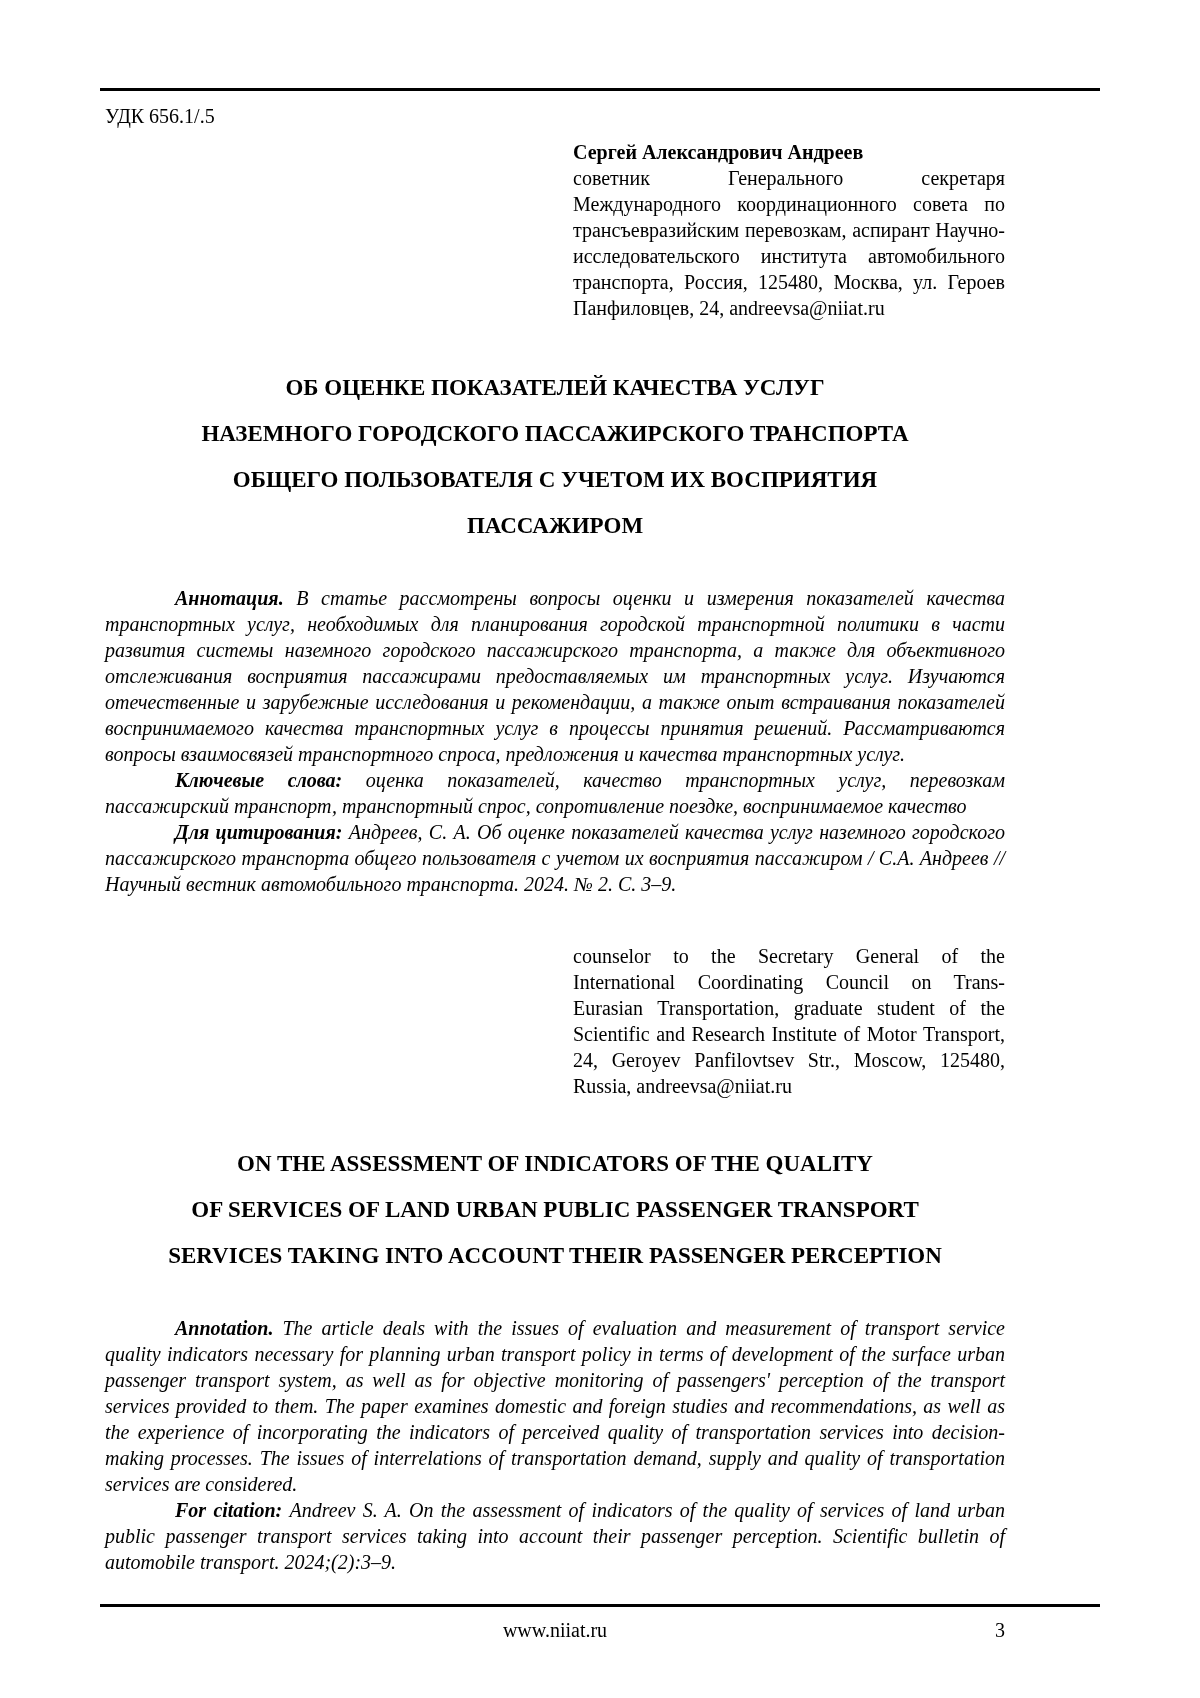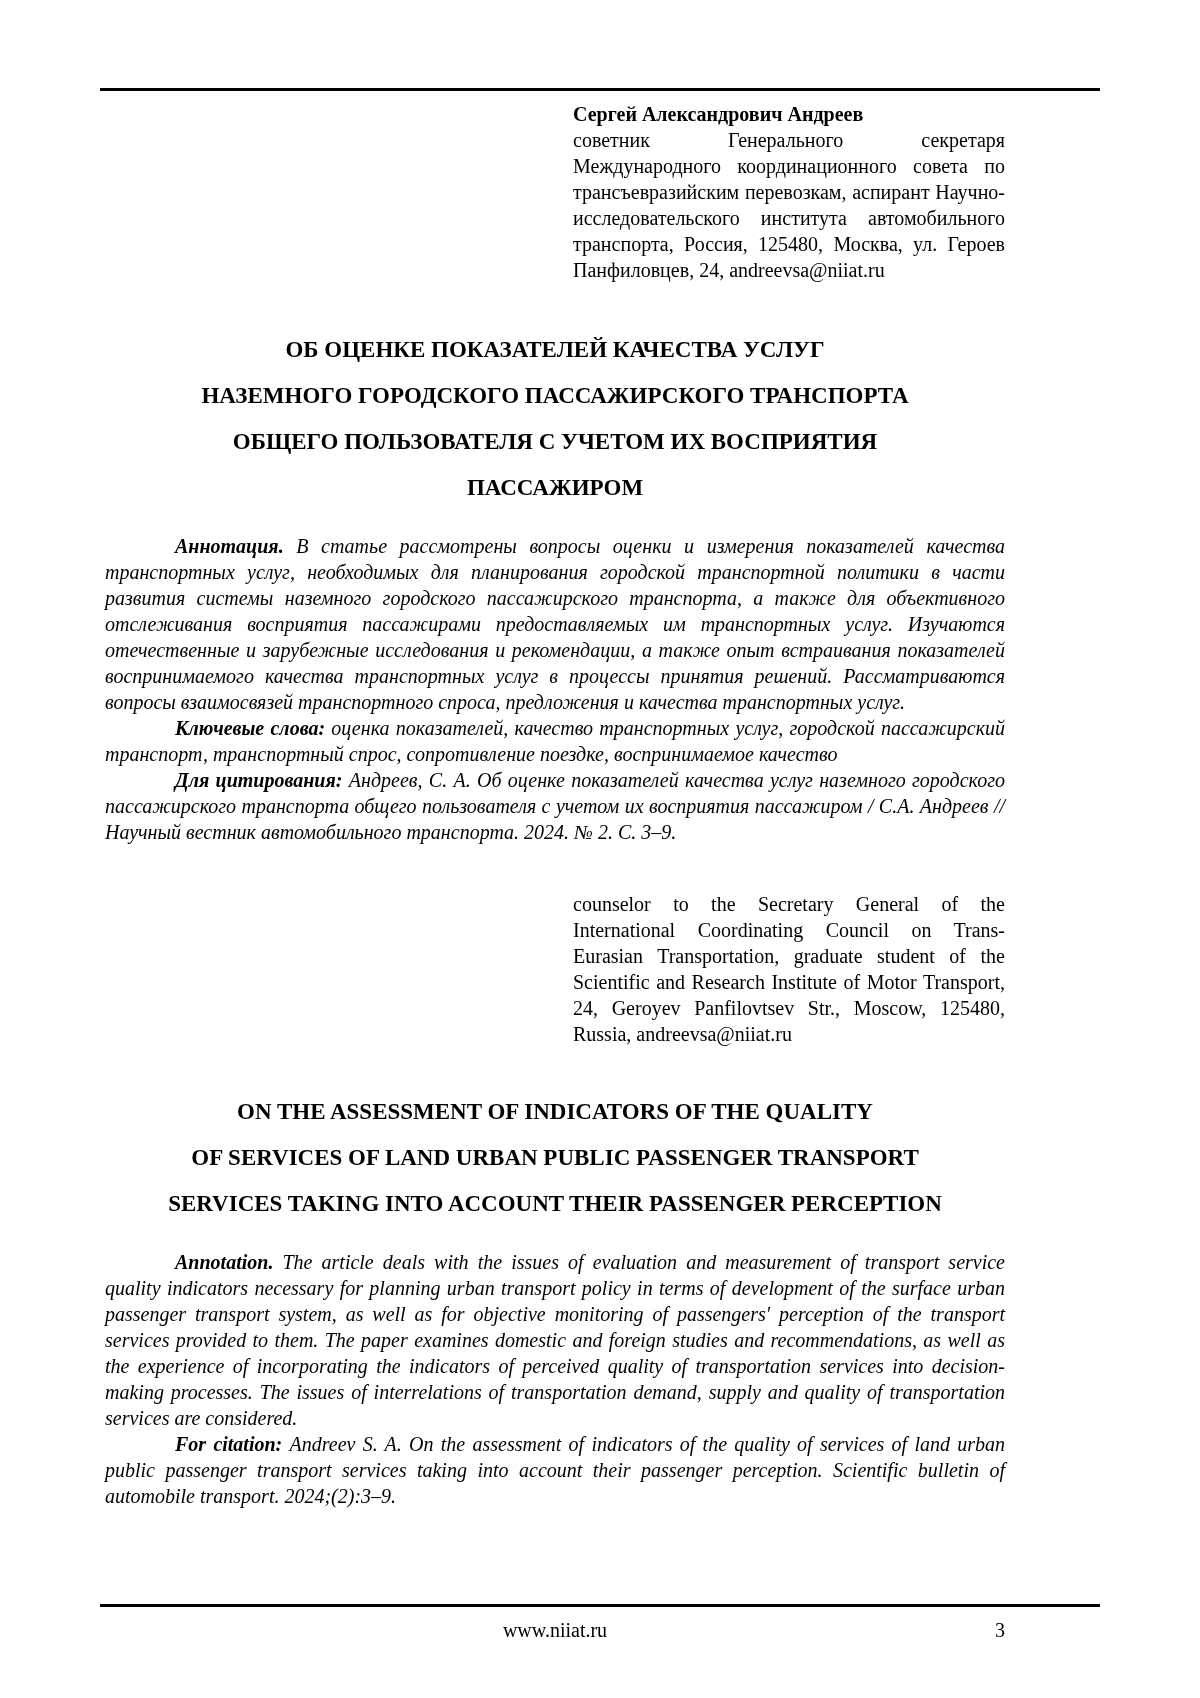--- a/index.html
+++ b/index.html
@@ -47,21 +47,21 @@
     white-space: pre-line;
   }
   .article-title.en { margin-top: 42px; }
 
   .para {
     font-style: italic;
     text-align: justify;
     text-indent: 70px;
     margin: 0;
   }
-  .para.first { margin-top: 22px; }
+  .para.first { margin-top: 36px; }
   .lead { font-weight: bold; }
 
   .footer {
     position: absolute;
     top: 1604px;
     left: 0;
     width: 1200px;
     background: #ffffff;
   }
   .footer-inner {
@@ -75,34 +75,35 @@
 </style>
 </head>
 <body>
 
 <div class="page">
 
   <div class="rule"></div>
 
   <div class="content">
 
+    <div class="udc">УДК 656.1/.5</div>
 
     <div class="author-block">
       <div class="author-name">Сергей Александрович Андреев</div>
       <div class="author-details">советник Генерального секретаря Международного координационного совета по трансъевразийским перевозкам, аспирант Научно-исследовательского института автомобильного транспорта, Россия, 125480, Москва, ул. Героев Панфиловцев, 24, andreevsa@niiat.ru</div>
     </div>
 
     <div class="article-title">ОБ ОЦЕНКЕ ПОКАЗАТЕЛЕЙ КАЧЕСТВА УСЛУГ
 НАЗЕМНОГО ГОРОДСКОГО ПАССАЖИРСКОГО ТРАНСПОРТА
 ОБЩЕГО ПОЛЬЗОВАТЕЛЯ С УЧЕТОМ ИХ ВОСПРИЯТИЯ
 ПАССАЖИРОМ</div>
 
     <p class="para first"><span class="lead">Аннотация. </span><span>В статье рассмотрены вопросы оценки и измерения показателей качества транспортных услуг, необходимых для планирования городской транспортной политики в части развития системы наземного городского пассажирского транспорта, а также для объективного отслеживания восприятия пассажирами предоставляемых им транспортных услуг. Изучаются отечественные и зарубежные исследования и рекомендации, а также опыт встраивания показателей воспринимаемого качества транспортных услуг в процессы принятия решений. Рассматриваются вопросы взаимосвязей транспортного спроса, предложения и качества транспортных услуг.</span></p>
 
-    <p class="para"><span class="lead">Ключевые слова: </span><span>оценка показателей, качество транспортных услуг, городской пассажирский транспорт, транспортный спрос, сопротивление поездке, воспринимаемое качество</span></p>
+    <p class="para"><span class="lead">Ключевые слова: </span><span>оценка показателей, качество транспортных услуг, перевозкам пассажирский транспорт, транспортный спрос, сопротивление поездке, воспринимаемое качество</span></p>
 
     <p class="para"><span class="lead">Для цитирования: </span><span>Андреев, С. А. Об оценке показателей качества услуг наземного городского пассажирского транспорта общего пользователя с учетом их восприятия пассажиром / С.А. Андреев // Научный вестник автомобильного транспорта. 2024. № 2. С. 3–9.</span></p>
 
     <div class="author-block en">
       <div class="author-details">counselor to the Secretary General of the International Coordinating Council on Trans-Eurasian Transportation, graduate student of the Scientific and Research Institute of Motor Transport, 24, Geroyev Panfilovtsev Str., Moscow, 125480, Russia, andreevsa@niiat.ru</div>
     </div>
 
     <div class="article-title en">ON THE ASSESSMENT OF INDICATORS OF THE QUALITY
 OF SERVICES OF LAND URBAN PUBLIC PASSENGER TRANSPORT
 SERVICES TAKING INTO ACCOUNT THEIR PASSENGER PERCEPTION</div>

